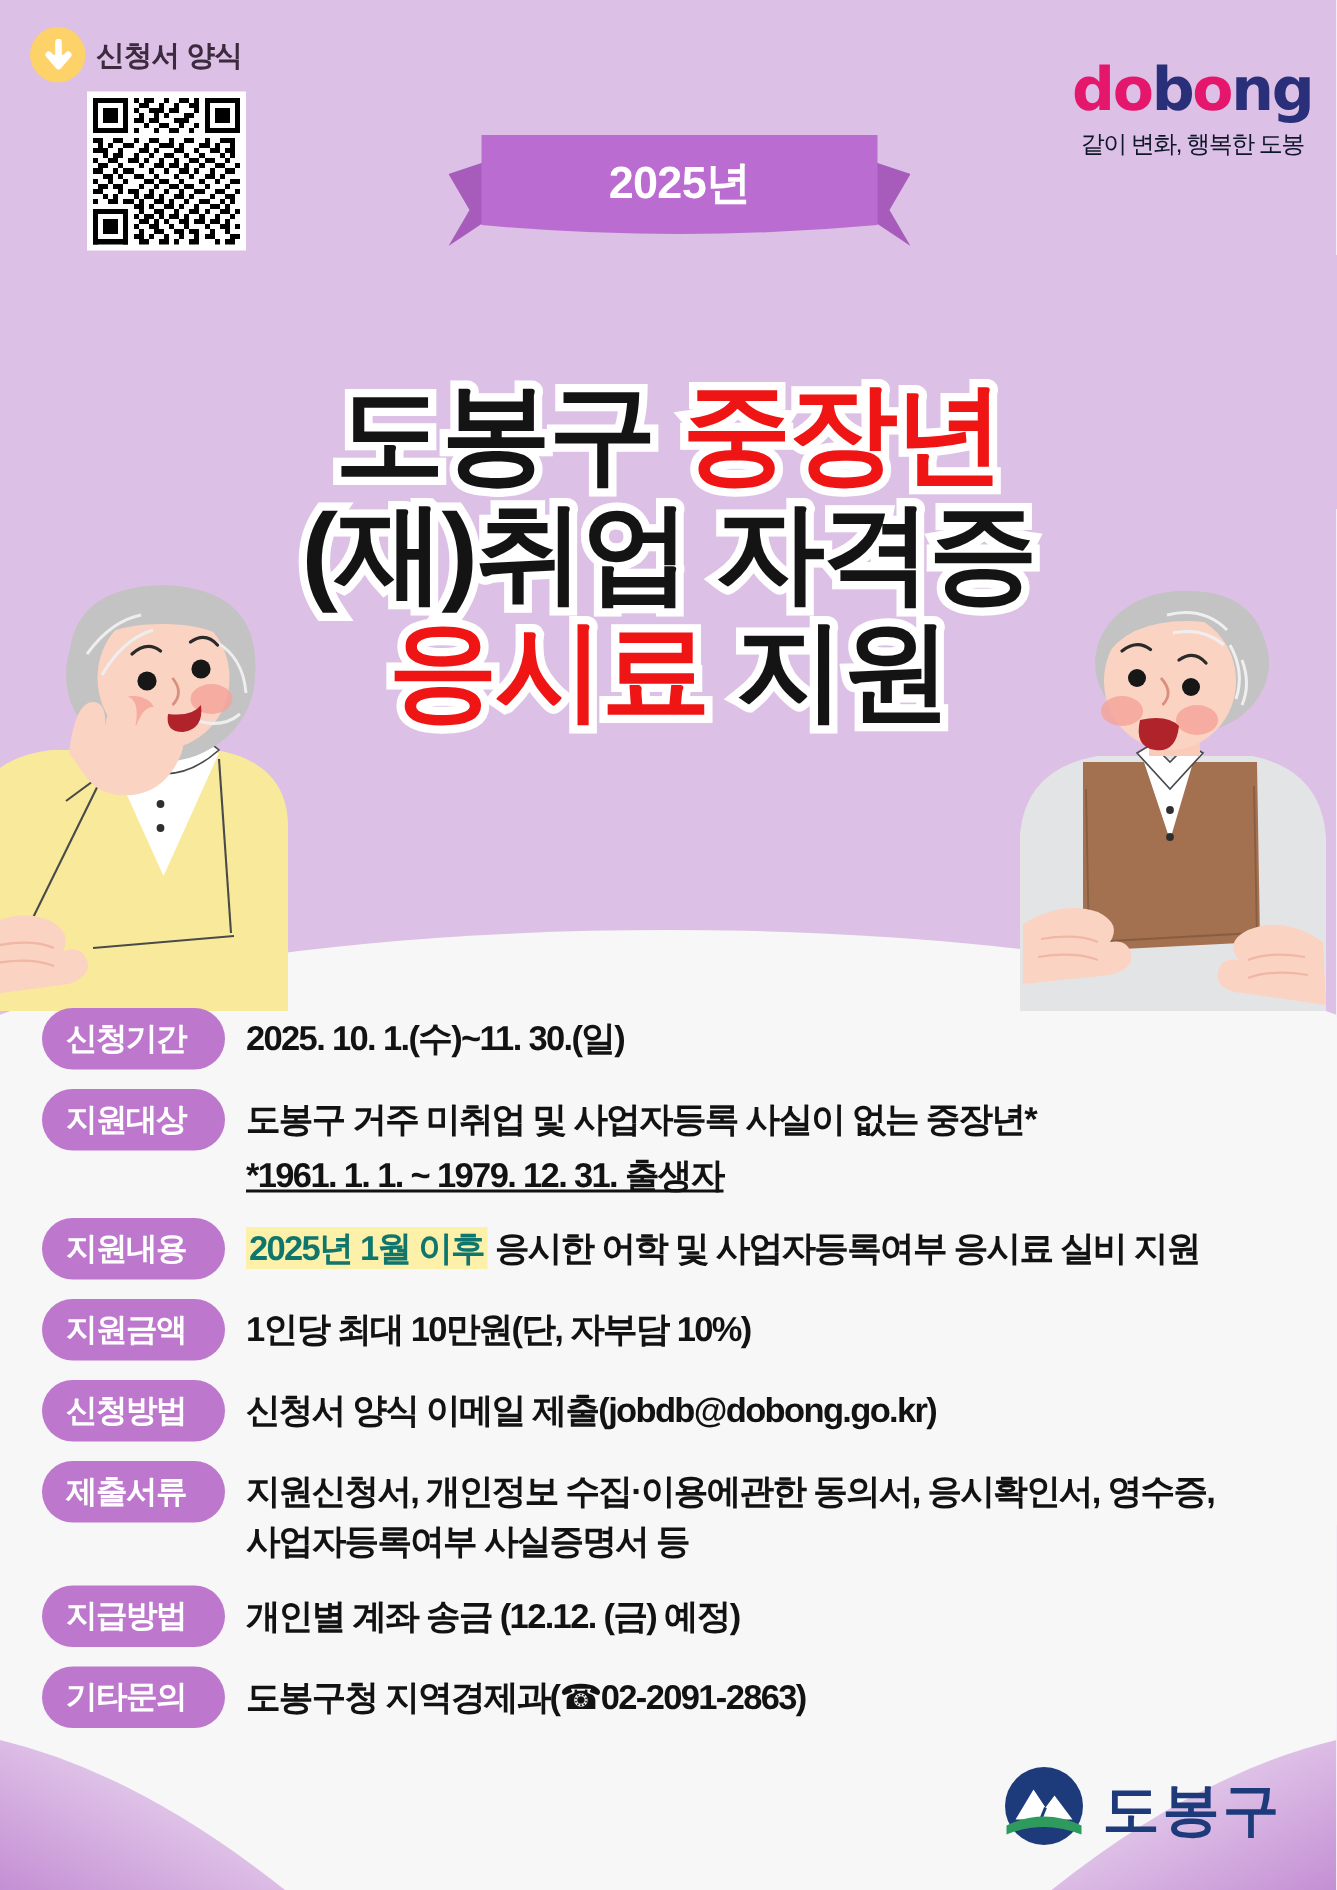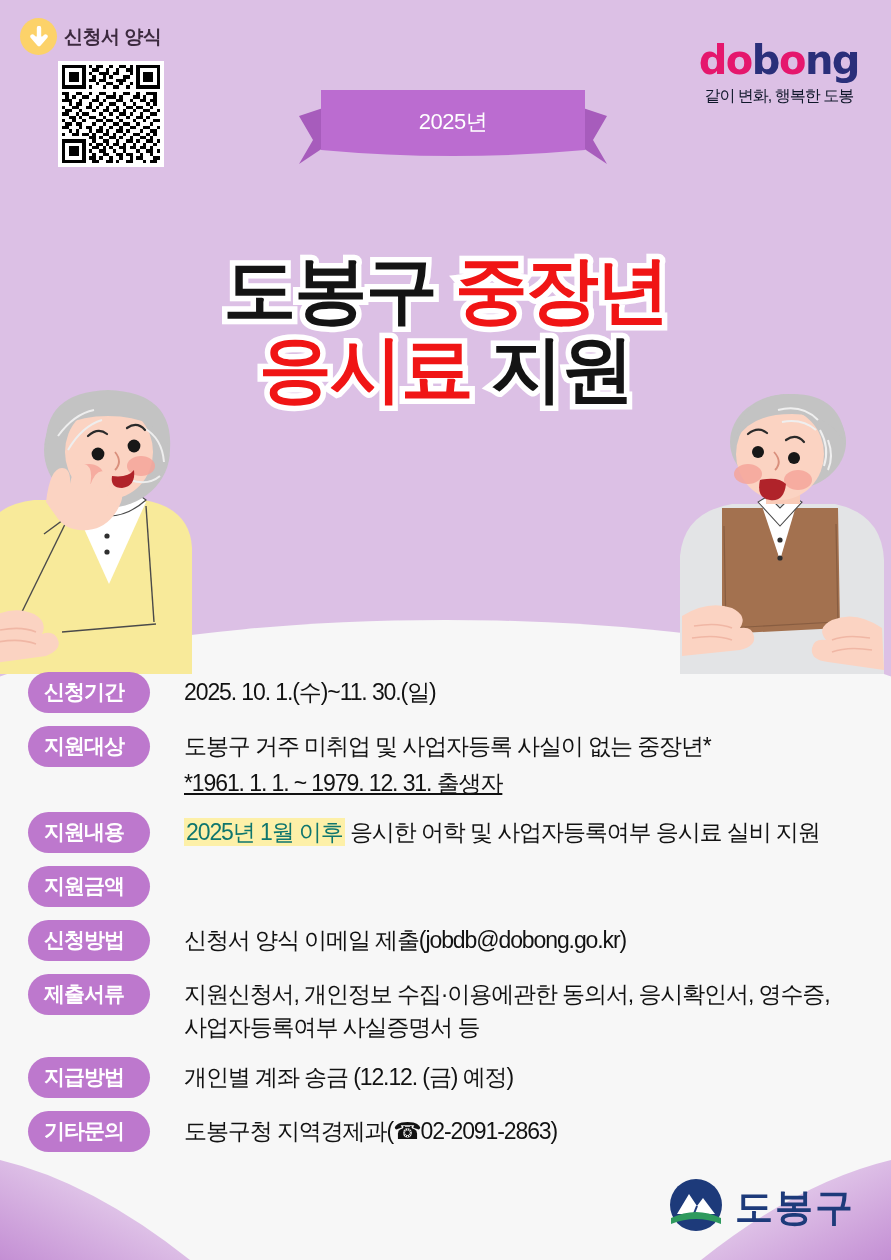--- a/index.html
+++ b/index.html
@@ -43,37 +43,37 @@
   .qr-label{
     font-size:19px; font-weight:700; color:#3c2a3f; letter-spacing:-.5px;
     white-space:nowrap;
   }
   .qr-img{
     margin-top:6px; margin-left:38px;
     width:106px; height:106px; background:#fff; padding:4px;
   }
 
   
-  .dobong-logo{ position:absolute; right:32px; top:40px; z-index:9; text-align:center; }
+  .dobong-logo{ position:absolute; right:16px; top:40px; z-index:9; text-align:center; }
   .dobong-word{
     font-size:40px; font-weight:700; letter-spacing:-1.5px; line-height:1;
     font-family:"DejaVu Sans",sans-serif;
   }
   .dobong-word .pink{ color:#e5176d; }
   .dobong-word .navy{ color:#2a2f7a; }
   .dobong-tag{
     margin-top:6px; font-size:16px; font-weight:400; color:#0f172a;
     letter-spacing:-1px; white-space:nowrap;
   }
 
   
   .ribbon{ position:absolute; left:299px; top:86px; z-index:9; width:308px; height:86px; }
   .ribbon-text{
     position:absolute; inset:0; display:flex; align-items:center; justify-content:center;
-    color:#fff; font-size:22px; font-weight:400; letter-spacing:-.5px;
+    color:#fff; font-size:30px; font-weight:700; letter-spacing:-.5px;
     padding-bottom:14px; z-index:2;
   }
 
   
   .title{
     position:absolute; left:0; right:0; top:208px; z-index:8;
     text-align:center; line-height:1.08;
     font-size:73px; font-weight:900; letter-spacing:-2px;
     -webkit-text-stroke:11px #fff;
     paint-order:stroke fill;
@@ -96,22 +96,22 @@
   .pill{
     flex:0 0 auto;
     background:#bd78cd; color:#fff;
     font-size:21px; font-weight:700; letter-spacing:-1px;
     padding:6px 16px 7px; border-radius:22px;
     width:122px; text-align:left;
     margin-right:14px;
   }
   .val{ padding-top:4px; }
   .val-line{
-    font-size:23px; font-weight:400; color:#121212; letter-spacing:-1.1px;
-    line-height:1.42; white-space:nowrap;margin-left:20px;
+    font-size:23px; font-weight:700; color:#121212; letter-spacing:-1.1px;
+    line-height:1.42; white-space:nowrap;
   }
   .val-line.sub{ text-decoration:underline; margin-top:4px; }
   .hl{
     color:#0f766e; background:#fdf0a8; padding:1px 2px;
   }
 
   
   .gu-mark{
     position:absolute; right:36px; bottom:24px; z-index:8;
     display:flex; align-items:center; gap:12px;
@@ -489,20 +489,21 @@
     <svg width="308" height="86" viewBox="0 0 308 86" style="position:absolute;inset:0;">
       <path d="M 0 30 L 24 22 L 24 62 L 0 78 L 14 54 Z" fill="#a75cbc"></path>
       <path d="M 308 30 L 284 22 L 284 62 L 308 78 L 294 54 Z" fill="#a75cbc"></path>
       <path d="M 22 4 L 286 4 L 286 64 Q 154 76 22 64 Z" fill="#bb6cd0"></path>
     </svg>
     <div class="ribbon-text">2025년</div>
   </div>
 
   <div class="title">
     <span class="ln"><span class="blk">도봉구 </span><span class="red">중장년</span></span>
+    <span class="ln blk">(재)취업 자격증</span>
     <span class="ln"><span class="red">응시료</span><span class="blk"> 지원</span></span>
   </div>
 
   <div class="info">
 
     <div class="row">
       <div class="pill">신청기간</div>
       <div class="val">
         <div class="val-line">2025. 10. 1.(수)~11. 30.(일)</div>
       </div>
@@ -518,20 +519,23 @@
 
     <div class="row">
       <div class="pill">지원내용</div>
       <div class="val">
         <div class="val-line"><span class="hl">2025년 1월 이후</span><span> 응시한 어학 및 사업자등록여부 응시료 실비  지원</span></div>
       </div>
     </div>
 
     <div class="row">
       <div class="pill">지원금액</div>
+      <div class="val">
+        <div class="val-line">1인당 최대 10만원(단, 자부담 10%)</div>
+      </div>
     </div>
 
     <div class="row">
       <div class="pill">신청방법</div>
       <div class="val">
         <div class="val-line">신청서 양식  이메일 제출(jobdb@dobong.go.kr)</div>
       </div>
     </div>
 
     <div class="row">

